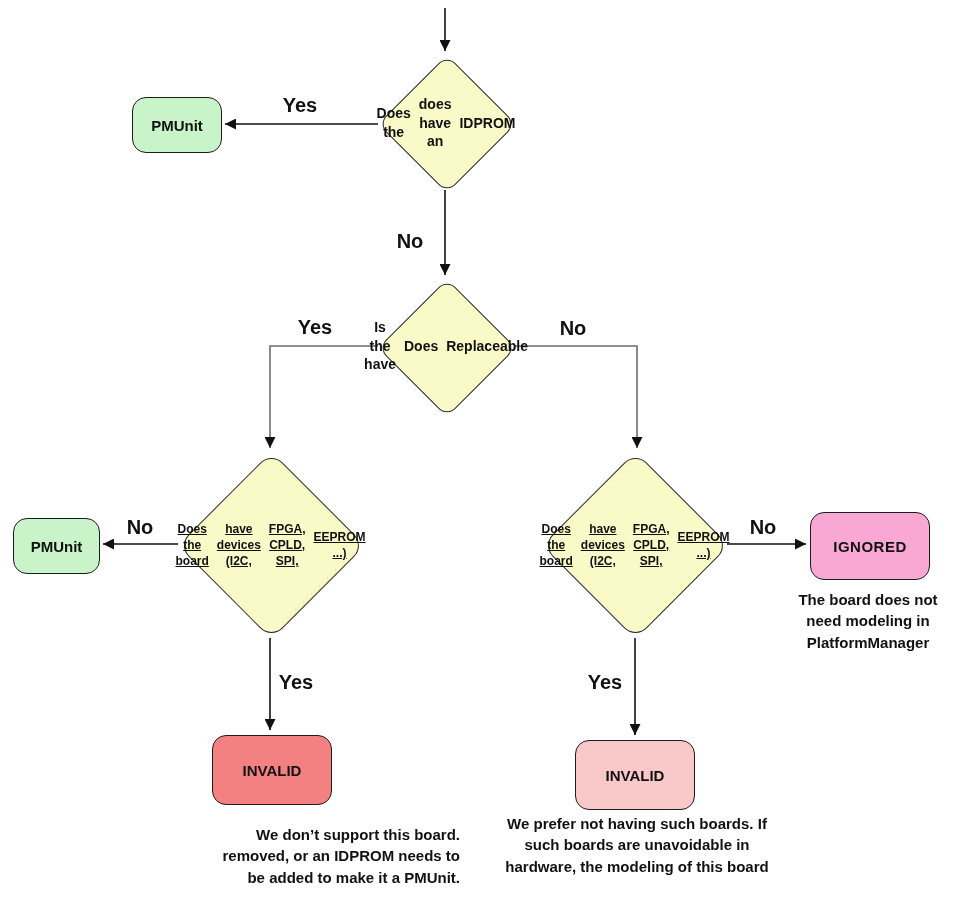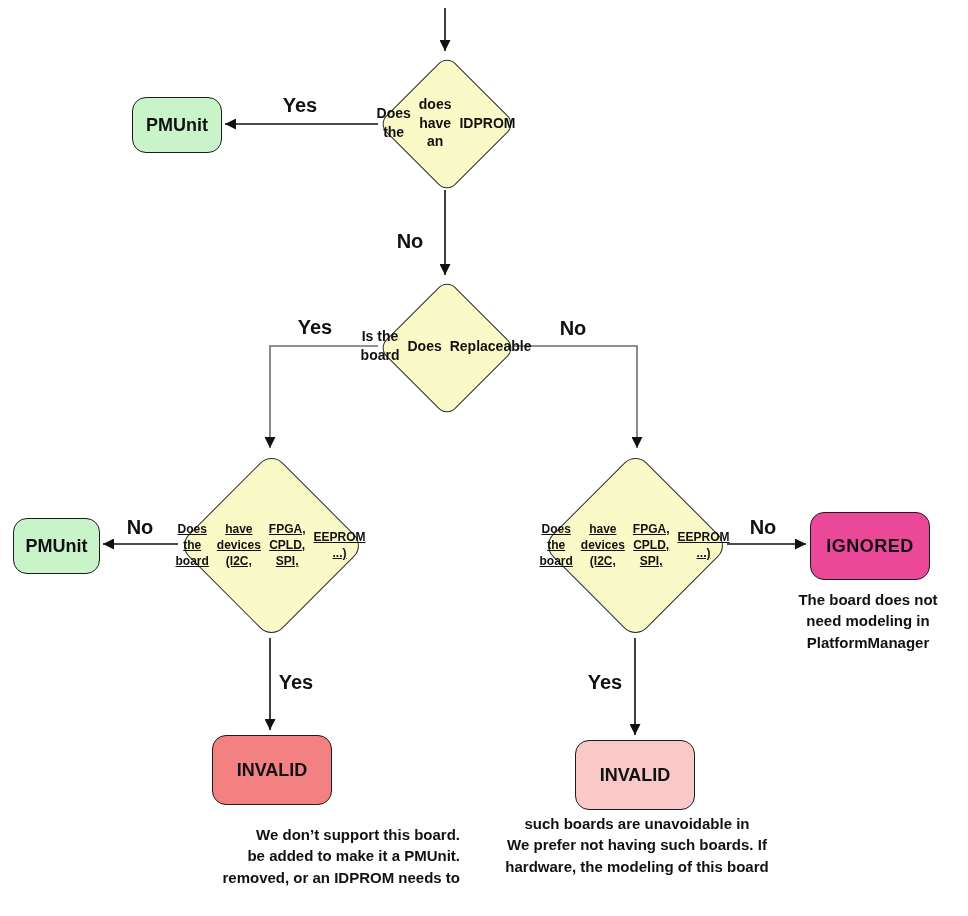--- a/index.html
+++ b/index.html
@@ -31,26 +31,26 @@
   .diamond.small .dtext { font-size: 14px; }
   .diamond.large .dtext { font-size: 12px; text-decoration: underline; }
   .diamond.small .shape { width: 96px; height: 96px; left: 20px; top: 19px; border-radius: 12px; }
   .diamond.large .shape { width: 131px; height: 131px; left: 27px; top: 26px; border-radius: 16px; }
 
   
   .node {
     position: absolute; z-index: 2;
     display: flex; align-items: center; justify-content: center;
     border: 1.8px solid #1c1c1c; border-radius: 14px;
-    font-size: 18px; text-align: center;
+    font-size: 15px; text-align: center;
   }
   .node.green  { background: #C9F4C9; }
   .node.red    { background: #F48181; }
   .node.pink   { background: #F9C8C8; }
-  .node.white  { background: #ec4899; letter-spacing: 0.5px; }
+  .node.white  { background: #f9a8d4; letter-spacing: 0.5px; }
 
   
   .edge-label {
     position: absolute; z-index: 3;
     transform: translate(-50%, -50%);
     font-size: 20px; white-space: nowrap;
   }
 
   
   .caption {
@@ -88,21 +88,21 @@
     <div class="dtext">
       <span>Does the</span>
       <span>does have an</span>
       <span>IDPROM</span>
     </div>
   </div>
 
   <div class="diamond small" style="left:378px; top:280px; width:136px; height:132px;">
     <div class="shape"></div>
     <div class="dtext">
-      <span>Is the board</span>
+      <span>Is the have</span>
       <span>Does</span>
       <span>Replaceable</span>
     </div>
   </div>
 
   <div class="diamond large" style="left:178px; top:453px; width:185px; height:184px;">
     <div class="shape"></div>
     <div class="dtext">
       <span>Does the board</span>
       <span>have devices (I2C,</span>
@@ -145,27 +145,27 @@
   <div class="edge-label" style="left:410px; top:241px;">No</div>
   <div class="edge-label" style="left:315px; top:327px;">Yes</div>
   <div class="edge-label" style="left:573px; top:328px;">No</div>
   <div class="edge-label" style="left:140px; top:527px;">No</div>
   <div class="edge-label" style="left:296px; top:682px;">Yes</div>
   <div class="edge-label" style="left:763px; top:527px;">No</div>
   <div class="edge-label" style="left:605px; top:682px;">Yes</div>
 
   <div class="caption" style="left:288px; top:824px; width:344px;text-align:right;">
     <span>We don’t support this board.</span>
+    <span>removed, or an IDPROM needs to</span>
     <span>be added to make it a PMUnit.</span>
-    <span>removed, or an IDPROM needs to</span>
   </div>
 
   <div class="caption" style="left:637px; top:813px; width:390px;">
+    <span>We prefer not having such boards. If</span>
     <span>such boards are unavoidable in</span>
-    <span>We prefer not having such boards. If</span>
     <span>hardware, the modeling of this board</span>
   </div>
 
   <div class="caption" style="left:868px; top:589px; width:220px;">
     <span>The board does not</span>
     <span>need modeling in</span>
     <span>PlatformManager</span>
   </div>
 
 </div>

